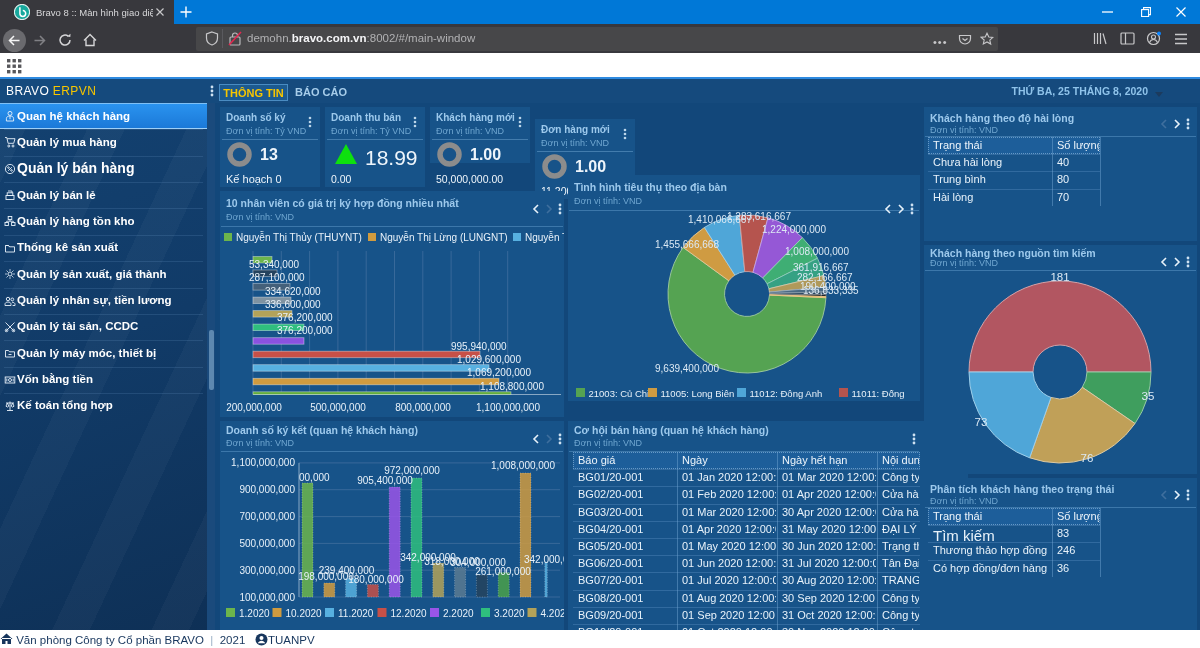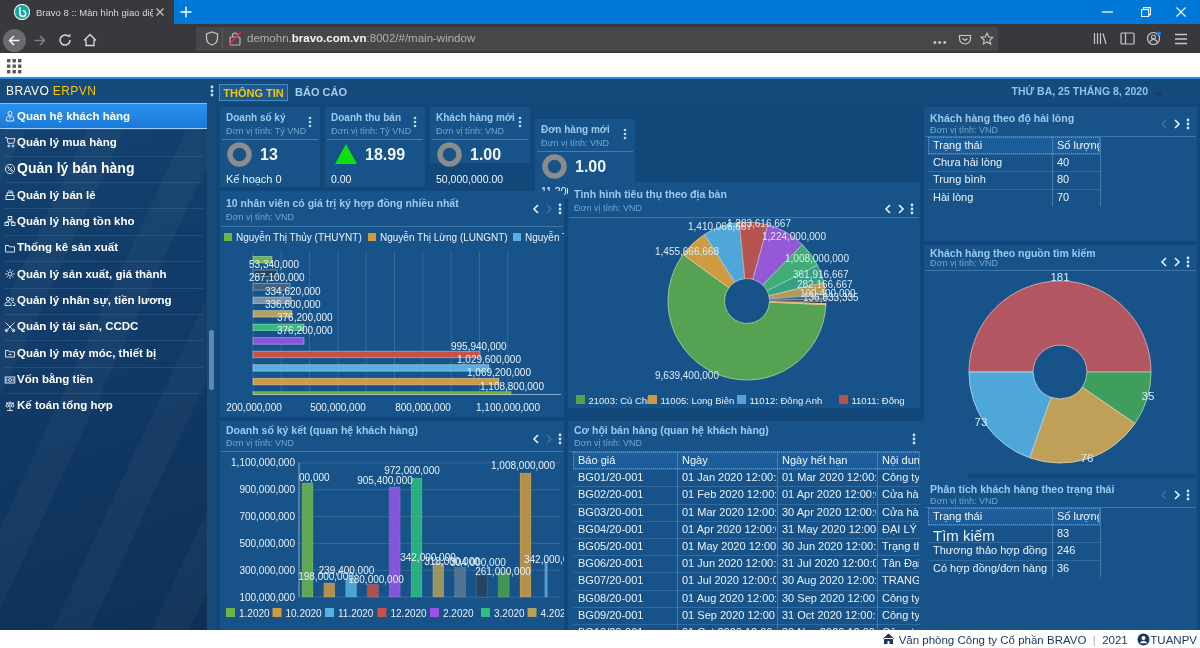--- a/index.html
+++ b/index.html
@@ -240,21 +240,21 @@
       <g fill="#bcd6ea">
         <circle cx="2" cy="2" r="1.3"></circle>
         <circle cx="2" cy="6" r="1.3"></circle>
         <circle cx="2" cy="10" r="1.3"></circle>
       </g>
     </svg>
 <div style="position:absolute;left:2px;top:31.5px;width:96px;height:1px;background:rgba(150,200,240,.35)"></div>
 <svg style="position:absolute;left:9px;top:35px" width="24" height="24" viewBox="0 0 24 24">
       <path d="M12 2 23 22H1Z" fill="#0ee00e"></path>
     </svg>
-<div class="wtx" style="position:absolute;left:40px;top:39px;font-size:16px;font-weight:bold">18.99</div>
+<div class="wtx" style="position:absolute;left:40px;top:39px;font-size:21px;font-weight:normal">18.99</div>
 <div class="wtx" style="position:absolute;left:6px;top:66px;font-size:10.5px;white-space:nowrap">0.00</div>
 </div>
 <div class="panel" style="left:430px;top:107px;width:100px;height:56px">
 <div class="ptitle" style="position:absolute;left:6px;top:5px;font-size:10px">Khách hàng mới</div>
 <div class="psub" style="position:absolute;left:6px;top:19px;font-size:9px">Đơn vị tính: VND</div>
 <svg style="position:absolute;right:8px;top:9px" width="4" height="12" viewBox="0 0 4 12">
       <g fill="#bcd6ea">
         <circle cx="2" cy="2" r="1.3"></circle>
         <circle cx="2" cy="6" r="1.3"></circle>
         <circle cx="2" cy="10" r="1.3"></circle>
@@ -328,21 +328,21 @@
 <text x="288" y="184" font-size="10" fill="#e8f1f9" text-anchor="middle">1,100,000,000</text>
 <rect x="4" y="6" width="8" height="8" fill="#6cb54c"></rect>
 <text x="16" y="14" font-size="10" fill="#e8f1f9">Nguyễn Thị Thủy (THUYNT)</text>
 <rect x="148" y="6" width="8" height="8" fill="#d09b3f"></rect>
 <text x="160" y="14" font-size="10" fill="#e8f1f9">Nguyễn Thị Lừng (LUNGNT)</text>
 <rect x="293" y="6" width="8" height="8" fill="#57b0e0"></rect>
 <text x="305" y="14" font-size="10" fill="#e8f1f9">Nguyễn T</text>
     </svg>
 </div>
 
-<div class="panel" style="left:568px;top:182px;width:352px;height:226px">
+<div class="panel" style="left:568px;top:175px;width:352px;height:226px">
  <div class="ptitle" style="position:absolute;left:6px;top:6px">Tình hình tiêu thụ theo địa bàn</div>
  <div class="psub" style="position:absolute;left:6px;top:20.5px">Đơn vị tính: VND</div>
  <div style="position:absolute;left:1px;top:34.5px;width:350px;height:1px;background:rgba(140,195,240,0.32)"></div>
  <svg style="position:absolute;left:0;top:36px" width="352" height="190" viewBox="0 0 352 190">
       <path d="M 257.91 86.72 A 79 79 0 1 1 115.17 36.45 L 160.82 69.74 A 22.5 22.5 0 1 0 201.48 84.06 Z" fill="#55a352" stroke="#a1cc9f" stroke-width="0.9"></path>
 <path d="M 115.17 36.45 A 79 79 0 0 1 136.44 16.45 L 166.88 64.04 A 22.5 22.5 0 0 0 160.82 69.74 Z" fill="#cf9b42" stroke="#e4c897" stroke-width="0.9"></path>
 <path d="M 136.44 16.45 A 79 79 0 0 1 171.29 4.38 L 176.80 60.61 A 22.5 22.5 0 0 0 166.88 64.04 Z" fill="#4fa6d8" stroke="#9ecee9" stroke-width="0.9"></path>
 <path d="M 171.29 4.38 A 79 79 0 0 1 199.98 6.84 L 184.98 61.31 A 22.5 22.5 0 0 0 176.80 60.61 Z" fill="#b5544e" stroke="#d6a09d" stroke-width="0.9"></path>
 <path d="M 199.98 6.84 A 79 79 0 0 1 234.37 26.65 L 194.77 66.95 A 22.5 22.5 0 0 0 184.98 61.31 Z" fill="#9558d6" stroke="#c4a3e8" stroke-width="0.9"></path>
 <path d="M 234.37 26.65 A 79 79 0 0 1 249.45 47.26 L 199.07 72.82 A 22.5 22.5 0 0 0 194.77 66.95 Z" fill="#3fae74" stroke="#95d2b2" stroke-width="0.9"></path>
@@ -630,21 +630,21 @@
   </svg>
 <svg class="abs" style="left:1186px;top:489px" width="4" height="12" viewBox="0 0 4 12">
     <g fill="#cfe2f2">
       <circle cx="2" cy="2" r="1.4"></circle>
       <circle cx="2" cy="6" r="1.4"></circle>
       <circle cx="2" cy="10" r="1.4"></circle>
     </g>
   </svg>
 
 <div class="abs" style="left:0;top:630px;width:1200px;height:18px;background:#ffffff"></div>
-<div class="abs" style="left:0;top:632.5px;width:1197px;text-align:right;color:#17365d;font-size:11.5px;white-space:nowrap">
+<div class="abs" style="left:0;top:632.5px;width:1197px;color:#17365d;font-size:11.5px;white-space:nowrap">
 <svg style="display:inline-block;vertical-align:-2px" width="13" height="12" viewBox="0 0 13 12">
       <path d="M0.5 6 6.5 0.5 12.5 6 M2 5v6h3.5V8h2v3H11V5" fill="#17365d"></path>
     </svg>
  Văn phòng Công ty Cổ phần BRAVO <span style="color:#9ab0c6">&nbsp;|&nbsp;</span> 2021 &nbsp;
 <svg style="display:inline-block;vertical-align:-2.5px" width="13" height="13" viewBox="0 0 13 13">
       <circle cx="6.5" cy="6.5" r="6" fill="#17365d"></circle>
       <circle cx="6.5" cy="5" r="2" fill="#fff"></circle>
       <path d="M2.8 10.2c.7-1.6 2-2.5 3.7-2.5s3 .9 3.7 2.5" fill="#fff"></path>
     </svg>TUANPV</div>
 

